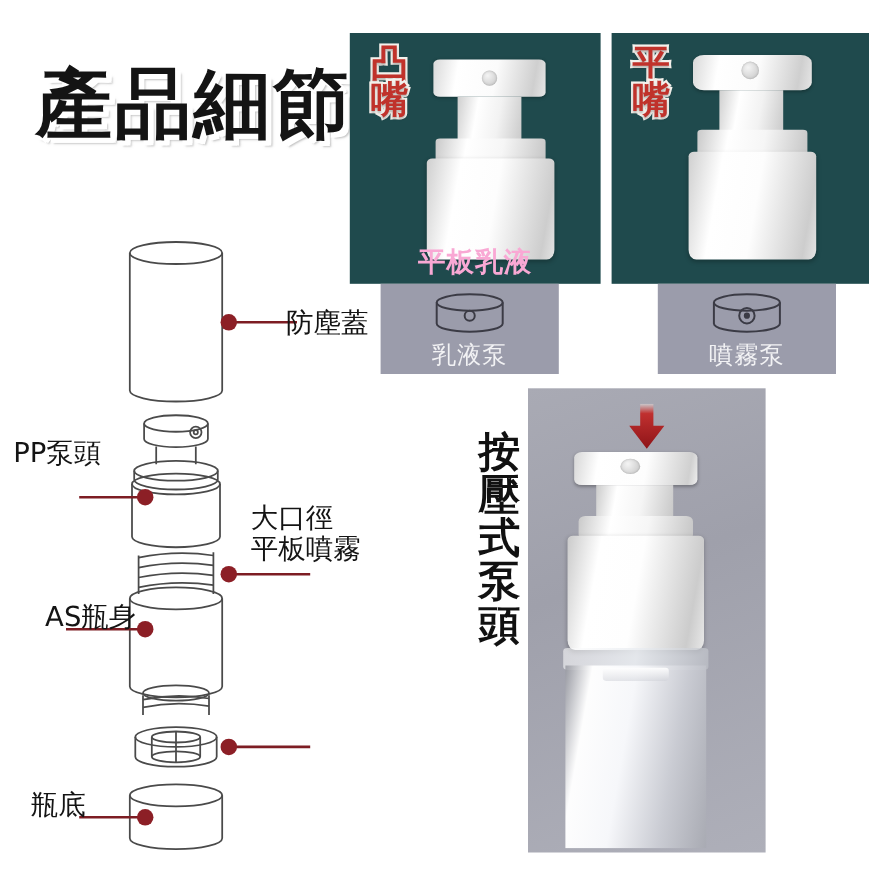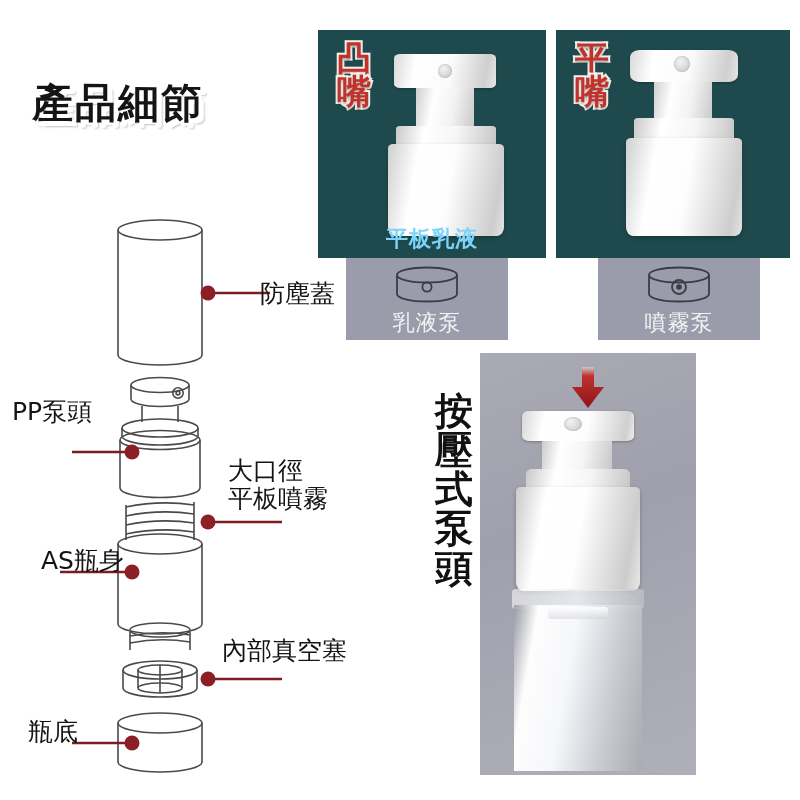--- a/index.html
+++ b/index.html
@@ -7,39 +7,38 @@
     width:800px;height:800px;
     background:#ffffff;
     font-family:"DejaVu Sans","Liberation Sans",sans-serif;
     position:relative;overflow:hidden;
   }
   .stage{position:absolute;left:0;top:0;width:800px;height:800px;}
 
   
   #page-title{
     position:absolute;left:32px;top:48px;
-    font-size:41px;font-weight:bold;letter-spacing:2px;
+    font-size:70px;font-weight:bold;letter-spacing:2px;
     color:#141414;
     text-shadow:
       4px 4px 0 #ffffff, 5px 5px 0 #ffffff, 3px 5px 0 #ffffff,
       5px 3px 0 #ffffff, 6px 6px 2px rgba(140,140,140,.55);
     white-space:nowrap;
-    margin-top:28px;
   }
 
   
   .teal-panel{
     position:absolute;background:#1f4a4d;overflow:hidden;
   }
   .teal-panel.left{left:318px;top:30px;width:228px;height:228px;}
   .teal-panel.right{left:556px;top:30px;width:234px;height:228px;}
   .teal-caption{
     position:absolute;left:0;right:0;bottom:4px;
-    text-align:center;color:#7dd3fc;font-weight:bold;
-    font-size:22px;letter-spacing:1px;
+    text-align:center;color:#f9a8d4;font-weight:bold;
+    font-size:25px;letter-spacing:1px;
   }
   .nozzle-tag{
     position:absolute;left:10px;top:12px;
     width:52px;
     color:#c0322b;font-weight:bold;font-size:34px;
     line-height:0.98;text-align:center;
     -webkit-text-stroke:4px #f4f1ec;
     paint-order:stroke fill;
     text-shadow:0 2px 2px rgba(0,0,0,.25);
   }
@@ -246,21 +245,20 @@
 
   <div class="callout" style="left:12px;top:398px;">PP泵頭</div>
 
   <div class="callout two-line" style="left:228px;top:457px;">
     <div>大口徑</div>
     <div>平板噴霧</div>
   </div>
 
   <div class="callout" style="left:16px;top:547px;margin-left:25px;">AS瓶身</div>
 
-  <div class="callout" style="left:222px;top:637px;">內部真空塞</div>
 
   <div class="callout" style="left:16px;top:718px;margin-left:12px;">瓶底</div>
 
   <div class="press-label">
     <span>按</span>
     <span>壓</span>
     <span>式</span>
     <span>泵</span>
     <span>頭</span>
   </div>

